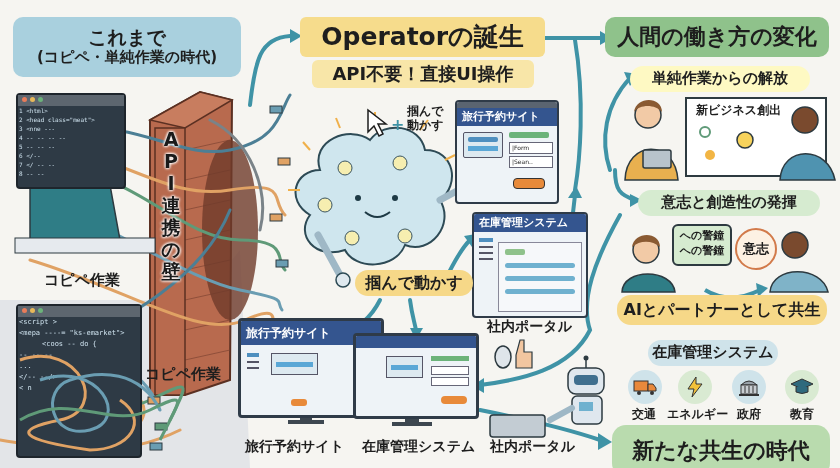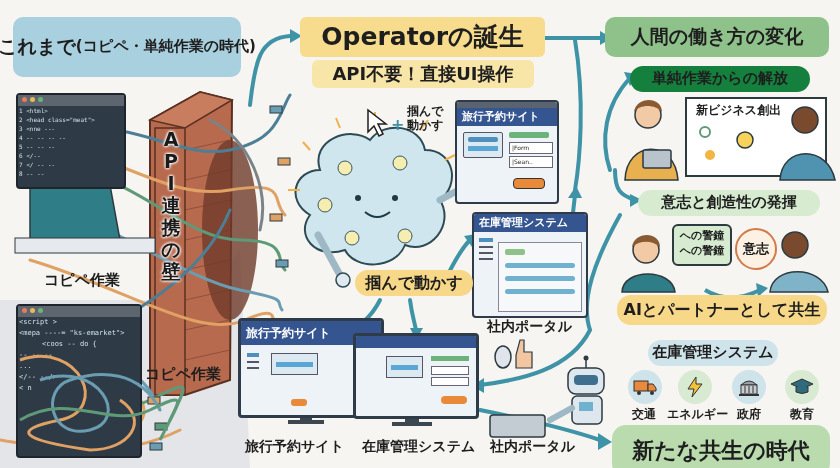--- a/index.html
+++ b/index.html
@@ -171,21 +171,21 @@
     <path d="M622,292 C623,268 672,268 675,292 Z" fill="#2f7d86" stroke="#2d3a40" stroke-width="1.5"></path>
   </g>
   <g>
     <circle cx="795" cy="245" r="13" fill="#7a4a2e" stroke="#2d3a40" stroke-width="1.5"></circle>
     <path d="M770,292 C772,265 822,265 828,292 Z" fill="#7fb3c8" stroke="#2d3a40" stroke-width="1.5"></path>
   </g>
   <path d="M705,290 Q730,305 760,290" fill="none" stroke="#3f93a6" stroke-width="4"></path>
   <polygon points="756,283 768,288 758,297" fill="#3f93a6"></polygon>
 </svg>
 
-<div class="pill" style="left:13px;top:17px;width:228px;height:60px;background:#a9d0de;flex-direction:row;border-radius:10px;">
+<div class="pill" style="left:13px;top:17px;width:228px;height:60px;background:#a9d0de;flex-direction:column;border-radius:10px;">
   <span style="font-size:19px;">これまで</span>
   <span style="font-size:15px;">(コピペ・単純作業の時代)</span>
 </div>
 
 <div class="code" style="left:16px;top:93px;width:106px;height:92px;">
   <div class="top">
       <i></i>
       <i style="background:#e8b95a"></i>
       <i style="background:#6bb37a"></i>
     </div>
@@ -297,22 +297,22 @@
   <div class="abs" style="left:75px;top:20px;width:38px;height:5px;background:#6bb37a;"></div>
   <div class="abs" style="left:75px;top:30px;width:36px;height:7px;background:#fff;border:1px solid #667;"></div>
   <div class="abs" style="left:75px;top:41px;width:36px;height:7px;background:#fff;border:1px solid #667;"></div>
   <div class="abs" style="left:85px;top:60px;width:26px;height:8px;background:#e88a3a;border-radius:4px;"></div>
 </div>
 
 <div class="label" style="left:245px;top:438px;font-size:14px;">旅行予約サイト</div>
 <div class="label" style="left:362px;top:438px;font-size:14px;">在庫管理システム</div>
 <div class="label" style="left:490px;top:438px;font-size:14px;">社内ポータル</div>
 
-<div class="pill" style="left:605px;top:17px;width:224px;height:40px;background:#8fc28b;font-size:19px;border-radius:10px;">人間の働き方の変化</div>
-<div class="pill" style="left:630px;top:66px;width:180px;height:26px;background:#15803d;font-size:15px;">単純作業からの解放</div>
+<div class="pill" style="left:605px;top:17px;width:224px;height:40px;background:#8fc28b;font-size:22px;border-radius:10px;">人間の働き方の変化</div>
+<div class="pill" style="left:630px;top:66px;width:180px;height:26px;background:#fef9c3;font-size:15px;">単純作業からの解放</div>
 <div class="label" style="left:696px;top:102px;font-size:12px;">新ビジネス創出</div>
 
 <div class="pill" style="left:638px;top:190px;width:182px;height:26px;background:#d6ebd0;font-size:15px;">意志と創造性の発揮</div>
 
 <div class="abs" style="left:672px;top:224px;width:56px;height:36px;background:#d6ebd0;border:2px solid #2d3a40;border-radius:6px;font-size:11px;font-weight:bold;text-align:center;line-height:15px;padding-top:2px;">
   <div>への警鐘</div>
   <div>への警鐘</div>
 </div>
 <div class="pill" style="left:735px;top:228px;width:38px;height:38px;border-radius:50%;background:#fdf1e3;border:2px solid #d27a4a;font-size:13px;">意志</div>
 

